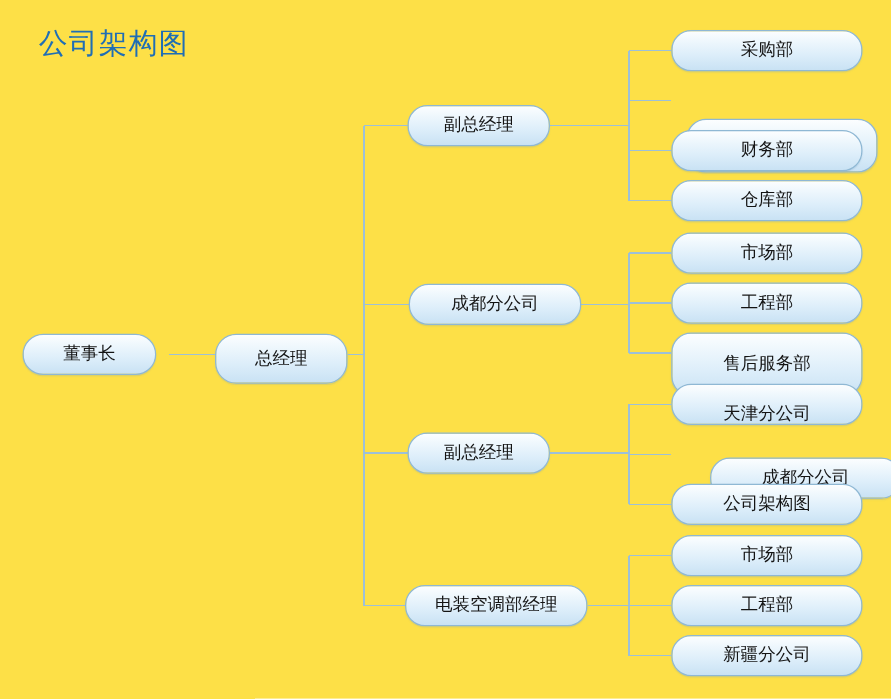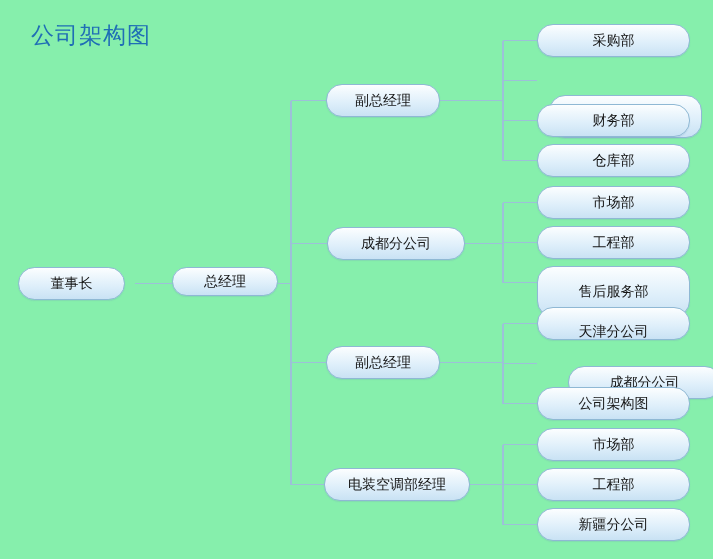--- a/index.html
+++ b/index.html
@@ -55,21 +55,21 @@
     line-height: 1;
     padding-bottom: 1px;
   }
   .node.lvl1 { border-radius: 17px; }
   .node.lvl2 { border-radius: 16px; }
   .node.leaf { border-radius: 16px; }
 </style>
 </head>
 <body>
 
-<div id="canvas" style="background: #86efac;">
+<div id="canvas" style="background: #fde047;">
 
   <div id="title" style="color: rgb(31, 110, 181);">公司架构图</div>
 
   <svg id="links" viewBox="0 0 713 559" xmlns="http://www.w3.org/2000/svg">
     <g fill="none" stroke="#9dc0d8" stroke-width="1.2" shape-rendering="crispEdges">
 
       <path d="M135,283.5 L172,283.5"></path>
 
       <path d="M278,283.5 L291,283.5"></path>
 
@@ -103,21 +103,21 @@
       <path d="M503,444.5 L503,524.5"></path>
       <path d="M503,444.5 L537,444.5"></path>
       <path d="M503,484.5 L537,484.5"></path>
       <path d="M503,524.5 L537,524.5"></path>
     </g>
   </svg>
 
   <div class="node lvl1" style="left: 18px; top: 267px; width: 107px; height: 33px; border-color: rgb(143, 184, 212);">
     <span class="label">董事长</span>
   </div>
-  <div class="node lvl1" style="left: 172px; top: 267px; width: 106px; height: 29px; border-color: rgb(143, 184, 212);">
+  <div class="node lvl1" style="left: 172px; top: 267px; width: 106px; height: 40px; border-color: rgb(143, 184, 212);">
     <span class="label">总经理</span>
   </div>
 
   <div class="node lvl2" style="left: 326px; top: 84px; width: 114px; height: 33px; border-color: rgb(143, 184, 212);">
     <span class="label">副总经理</span>
   </div>
   <div class="node lvl2" style="left: 327px; top: 227px; width: 138px; height: 33px; border-color: rgb(143, 184, 212);">
     <span class="label">成都分公司</span>
   </div>
   <div class="node lvl2" style="left: 326px; top: 346px; width: 114px; height: 33px; border-color: rgb(143, 184, 212);">

